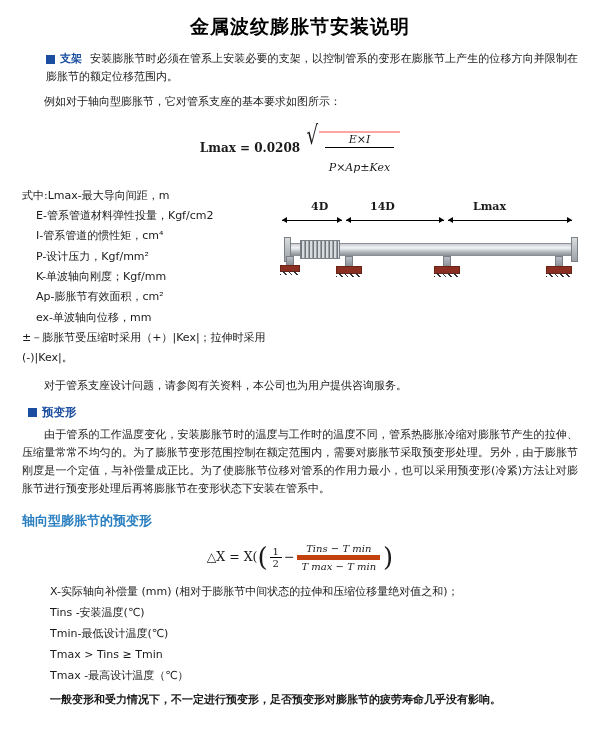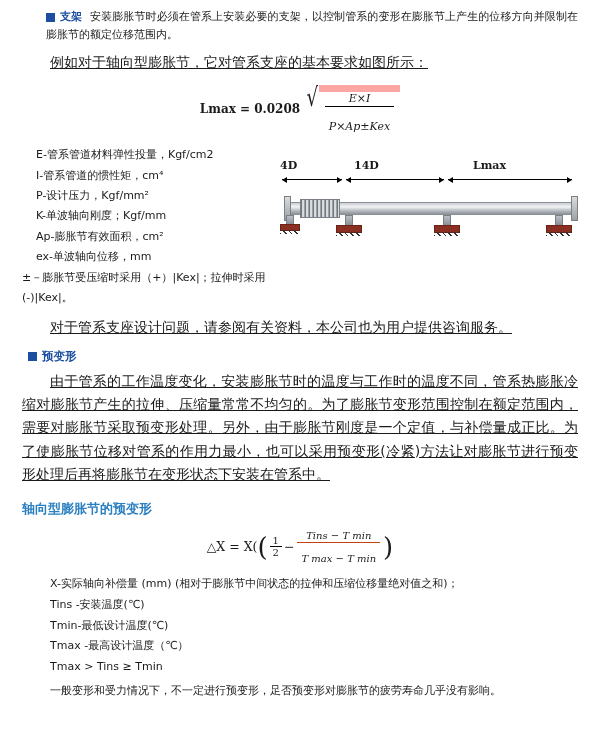--- a/index.html
+++ b/index.html
@@ -29,23 +29,22 @@
     letter-spacing: 1px;
     margin: 14px 0 10px 0;
     color: #000;
   }
   .content {
     padding: 0 22px;
   }
   p {
     margin: 0 0 7px 0;
     line-height: 1.65;
-    font-size: 14px;
+    font-size: 11px;
     text-align: justify;
-    text-decoration: underline;
   }
   .indent {
     text-indent: 2em;
   }
   .section-head {
     font-weight: bold;
     font-size: 11.5px;
     color: #1b4ea0;
     margin: 10px 0 6px 0;
     display: flex;
@@ -109,25 +108,25 @@
   .radical {
     font-size: 26px;
     line-height: 1;
     display: inline-block;
     transform: scaleX(0.7);
     margin-right: -2px;
   }
   .frac {
     display: inline-block;
     text-align: center;
-    border-top: 7px solid #fca5a5;
+    border-top: 2px solid #fca5a5;
     padding: 0 6px;
     font-style: italic;
     font-size: 11px;
-    margin-top: 1px;
+    margin-top: 9px;
   }
   .frac .num {
     display: block;
     border-bottom: 1px solid #000;
     padding: 0 4px 1px 4px;
   }
   .frac .den {
     display: block;
     padding: 13px 4px 0 4px;
   }
@@ -313,41 +312,43 @@
   .half .n { display: block; border-bottom: 1px solid #000; padding: 0 3px; }
   .half .d { display: block; padding: 0 3px; }
   .bigfrac {
     display: inline-block;
     text-align: center;
     vertical-align: middle;
     font-size: 10px;
     font-style: italic;
     margin: 0 3px;
   }
-  .bigfrac .n { display: block; border-bottom: 1px solid #c2410c; padding: 0 4px 1px 4px; font-style: italic; }
-  .bigfrac .d { display: block; padding: 1px 4px 0 4px; margin-top: 9px; }
+  .bigfrac .n { display: block; border-bottom: 5px solid #c2410c; padding: 0 4px 1px 4px; font-style: italic; }
+  .bigfrac .d { display: block; padding: 1px 4px 0 4px; }
   .list-line {
     line-height: 1.9;
     padding-left: 28px;
     font-size: 11px;
   }
   .note {
     line-height: 1.65;
     padding-left: 28px;
     font-size: 11px;
+    font-weight: bold;
   }
   .para-pad {
     padding-left: 28px;
   }
 </style>
 </head>
 <body>
 
 <div class="page">
 
+  <div class="title">金属波纹膨胀节安装说明</div>
 
   <div class="content">
 
     <div class="para-with-head">
       <span class="inline-head">
         <span class="sq"></span>
           <span class="lead">支架</span>
       </span><span>安装膨胀节时必须在管系上安装必要的支架，以控制管系的变形在膨胀节上产生的位移方向并限制在膨胀节的额定位移范围内。</span>
     </div>
 
@@ -361,33 +362,34 @@
           <span class="frac">
             <span class="num">E×I</span>
             <span class="den">P×Ap±Kex</span>
           </span>
         </span>
       </span>
     </div>
 
     <div class="def-fig">
       <div class="defs" style="width:255px;">
+        <div class="row">式中:Lmax-最大导向间距，m</div>
         <div class="row pad">E-管系管道材料弹性投量，Kgf/cm2</div>
         <div class="row pad">I-管系管道的惯性矩，cm⁴</div>
         <div class="row pad">P-设计压力，Kgf/mm²</div>
         <div class="row pad">K-单波轴向刚度；Kgf/mm</div>
         <div class="row pad">Ap-膨胀节有效面积，cm²</div>
         <div class="row pad">ex-单波轴向位移，mm</div>
         <div class="row">±－膨胀节受压缩时采用（+）|Kex|；拉伸时采用(-)|Kex|。</div>
       </div>
 
       <div class="figure">
         <div class="fig-labels">
-          <span style="left:2px;">4D</span>
-          <span style="left:76px;">14D</span>
+          <span style="left:33px;">4D</span>
+          <span style="left:92px;">14D</span>
           <span style="left:195px;">Lmax</span>
         </div>
         <div class="fig-arrows">
           <div class="arrowline" style="left:4px; width:60px;"></div>
           <div class="arrowline" style="left:68px; width:98px;"></div>
           <div class="arrowline" style="left:170px; width:124px;"></div>
         </div>
         <div class="pipe-wrap">
           <div class="pipe"></div>
           <div class="cap" style="left:6px;"></div>
@@ -429,19 +431,19 @@
     <div class="subhead">轴向型膨胀节的预变形</div>
 
     <div class="eq-center">
       <span>△X = X(</span><span class="paren">(</span><span class="half"><span class="n">1</span><span class="d">2</span></span><span>−</span><span class="bigfrac"><span class="n">Tins − T min</span><span class="d">T max − T min</span></span><span class="paren">)</span>
     </div>
 
 
     <div class="list-line">X-实际轴向补偿量 (mm) (相对于膨胀节中间状态的拉伸和压缩位移量绝对值之和)；</div>
     <div class="list-line">Tins -安装温度(℃)</div>
     <div class="list-line">Tmin-最低设计温度(℃)</div>
+    <div class="list-line">Tmax &gt; Tins ≥ Tmin</div>
     <div class="list-line">Tmax -最高设计温度（℃）</div>
-    <div class="list-line">Tmax &gt; Tins ≥ Tmin</div>
 
     <div class="note" style="margin-top:4px;">一般变形和受力情况下，不一定进行预变形，足否预变形对膨胀节的疲劳寿命几乎没有影响。</div>
 
   </div>
 </div>
 
 </body></html>

